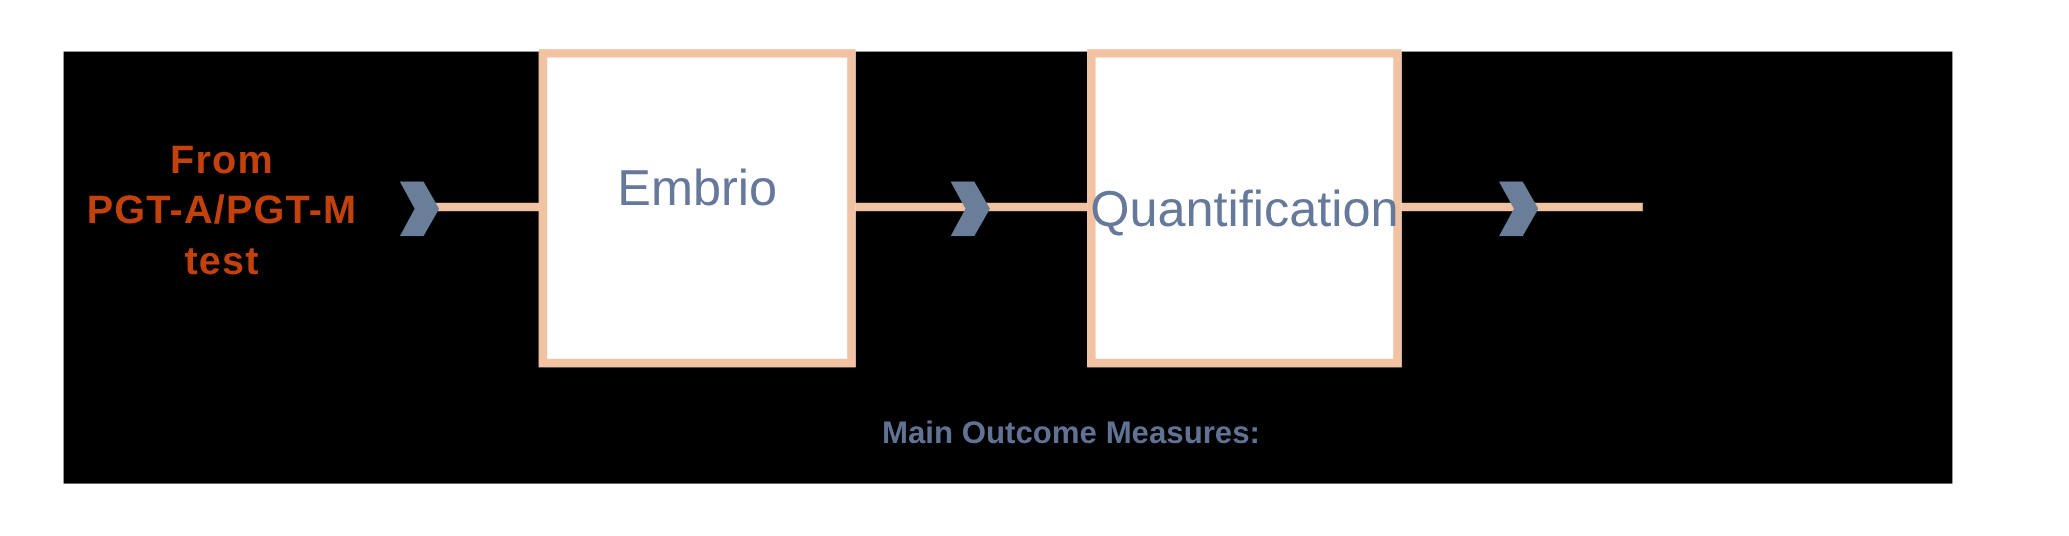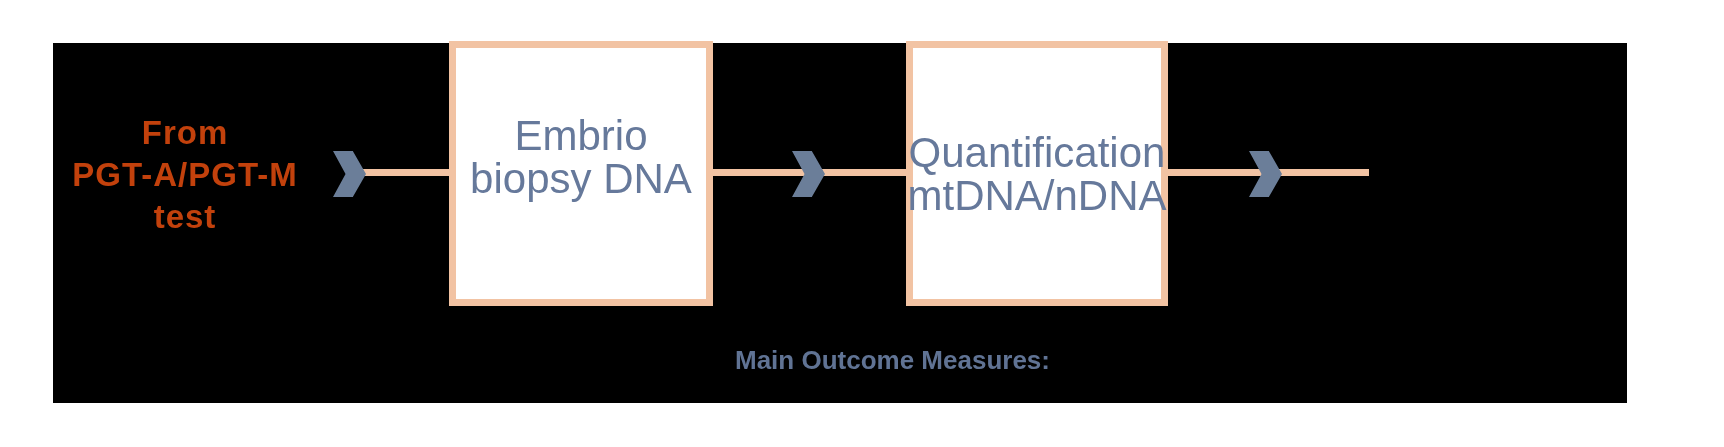--- a/index.html
+++ b/index.html
@@ -105,22 +105,20 @@
   <div class="chevron ch-2"></div>
 
   <div class="source-label">
     <div>From</div>
     <div>PGT-A/PGT-M</div>
     <div>test</div>
   </div>
 
   <div class="step-box b-1">
     <div>Embrio</div>
-    <div>biopsy DNA</div>
   </div>
 
   <div class="step-box b-2">
     <div>Quantification</div>
-    <div>mtDNA/nDNA</div>
   </div>
 
 
 </div>
 
 </body></html>

